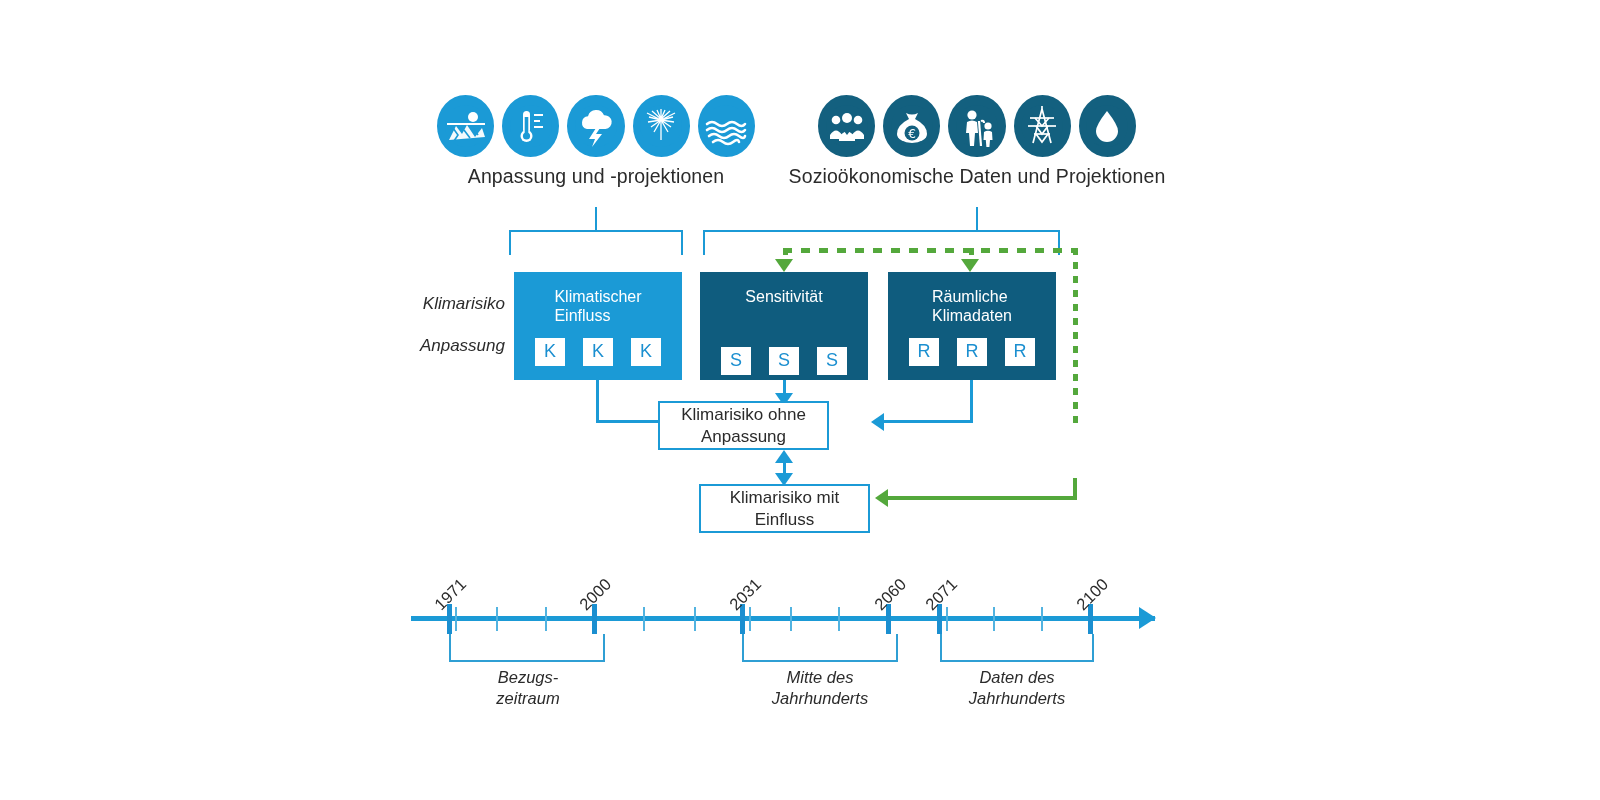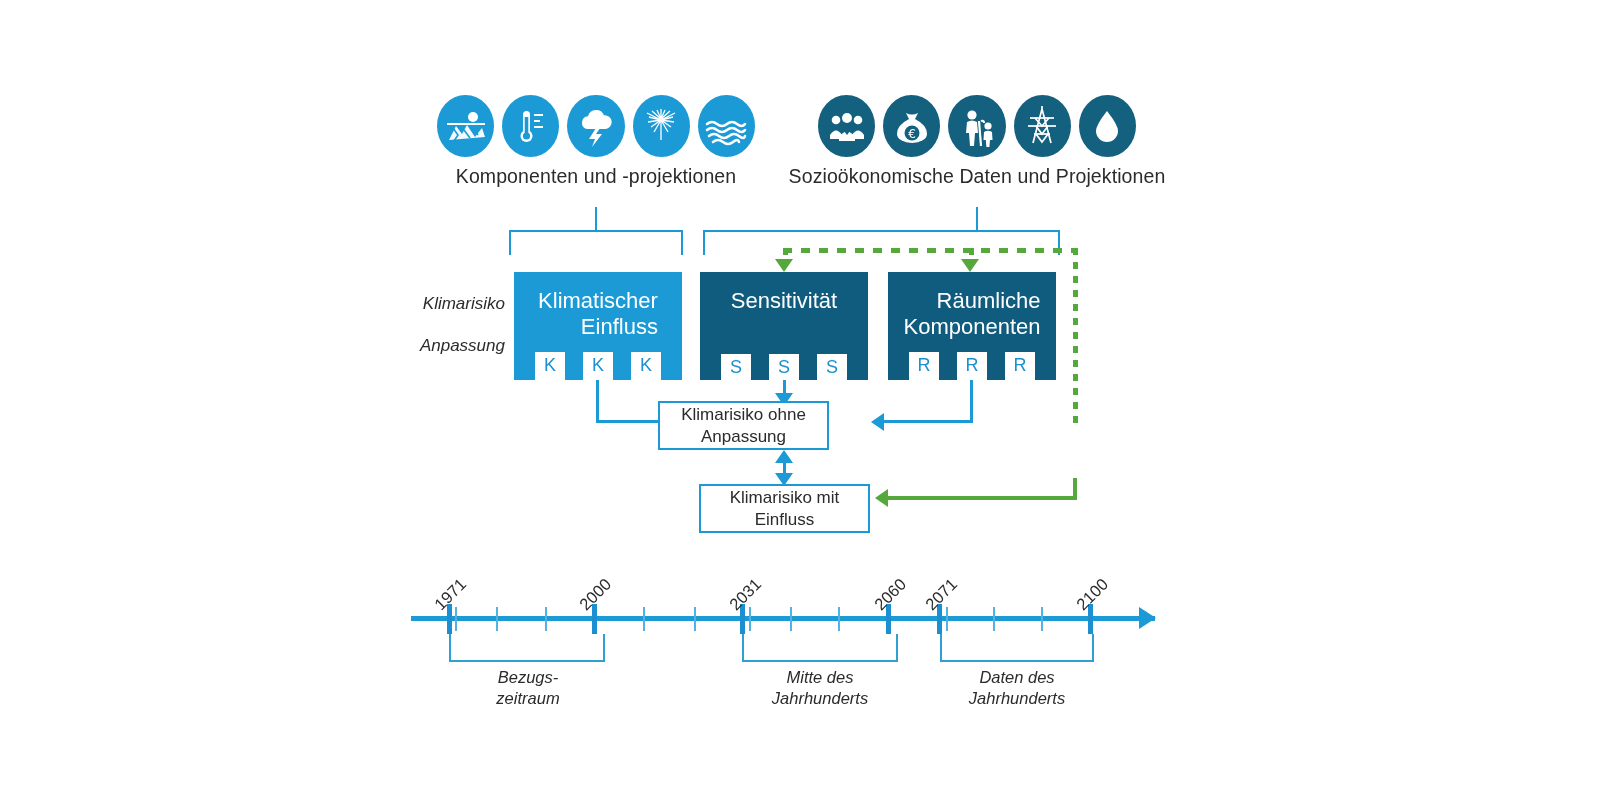--- a/index.html
+++ b/index.html
@@ -22,21 +22,21 @@
   .bracket{position:absolute;}
   .bk-stem{position:absolute;background:#1b9ad6;width:2px;}
   .bk-top{position:absolute;background:#1b9ad6;height:2px;}
   .bk-leg{position:absolute;background:#1b9ad6;width:2px;}
 
   
   .cbox{position:absolute;display:flex;flex-direction:column;
         align-items:center;box-sizing:border-box;}
   .cbox.light{background:#1b9ad6;}
   .cbox.dark{background:#0f5c7e;}
-  .cbox-title{color:#fff;font-size:22px;line-height:1.18;text-align:right;
+  .cbox-title{color:#fff;font-size:16px;line-height:1.18;text-align:left;
               margin-top:16px;white-space:pre-line;}
   .factor-row{display:flex;gap:18px;margin-top:12px;}
   .factor{width:30px;height:28px;background:#fff;display:flex;
           align-items:center;justify-content:center;
           color:#1b8fd0;font-size:18px;}
 
   
   .rlabel{position:absolute;text-align:right;font-style:italic;
           font-size:17px;color:#2b2b2b;white-space:nowrap;}
 
@@ -143,21 +143,21 @@
           <path d="M2 16 H42" stroke="#fff" stroke-width="0" fill="none"></path>
           <g stroke="#fff" stroke-width="2.6" fill="none" stroke-linecap="round">
             <path d="M3 20 q5 -4 10 0 t10 0 t10 0 t8 0"></path>
             <path d="M3 26 q5 -4 10 0 t10 0 t10 0 t8 0"></path>
             <path d="M5 32 q5 -4 10 0 t10 0 t10 0 t6 0"></path>
             <path d="M9 38 q5 -4 10 0 t10 0 t6 0"></path>
           </g>
         </svg>
       </div>
     </div>
-    <div class="group-caption">Komponenten und -projektionen</div>
+    <div class="group-caption">Anpassung und -projektionen</div>
   </div>
 
   <div class="icon-group" style="left:818px;top:95px;width:318px;height:100px;">
     <div class="icon-row">
       <div class="ic dark">
         <svg width="44" height="44" viewBox="0 0 44 44">
           <circle cx="22" cy="22" r="21" fill="#13607f"></circle>
           <circle cx="11" cy="16" r="4.3" fill="#fff"></circle>
           <path d="M5 31 q6 -9 12 0 l0 4 h-12 Z" fill="#fff"></path>
           <circle cx="33" cy="16" r="4.3" fill="#fff"></circle>
@@ -242,21 +242,21 @@
     <div class="cbox-title">Sensitivität</div>
     <div class="factor-row">
       <div class="factor">S</div>
       <div class="factor">S</div>
       <div class="factor">S</div>
     </div>
   </div>
 
   <div class="cbox dark" style="left:888px;top:272px;width:168px;height:108px;">
     <div class="cbox-title">Räumliche
-Komponenten</div>
+Klimadaten</div>
     <div class="factor-row">
       <div class="factor">R</div>
       <div class="factor">R</div>
       <div class="factor">R</div>
     </div>
   </div>
 
   <div class="ln lnv" style="left:596px;top:380px;height:42px;"></div>
   <div class="ln lnh" style="left:596px;top:420px;width:92px;"></div>
   <div class="arrow a-right" style="left:686px;top:413px;"></div>

